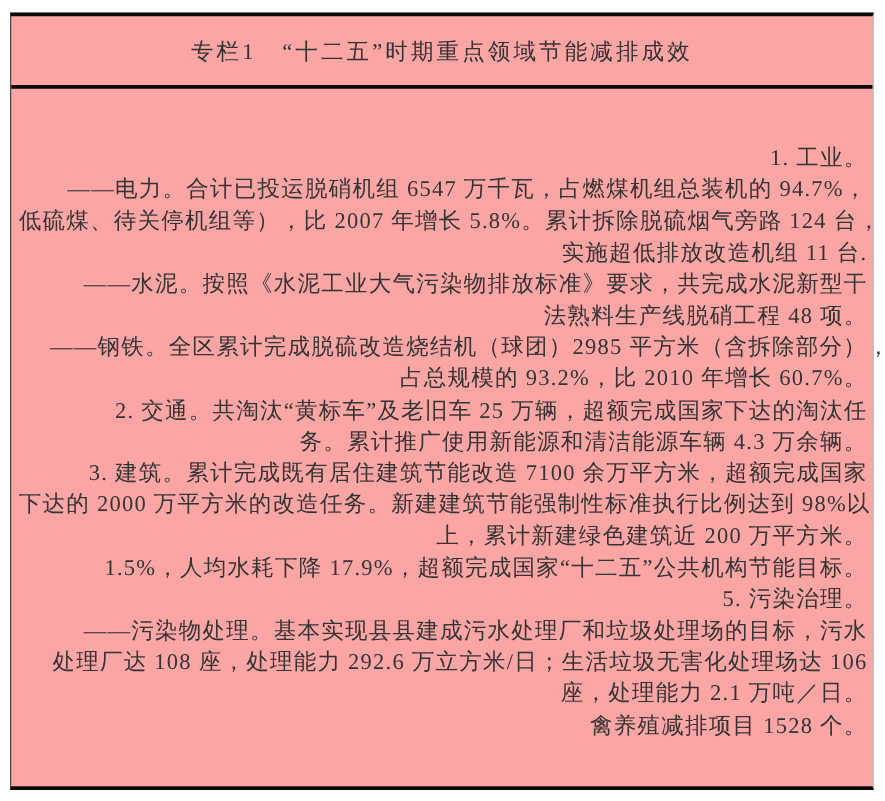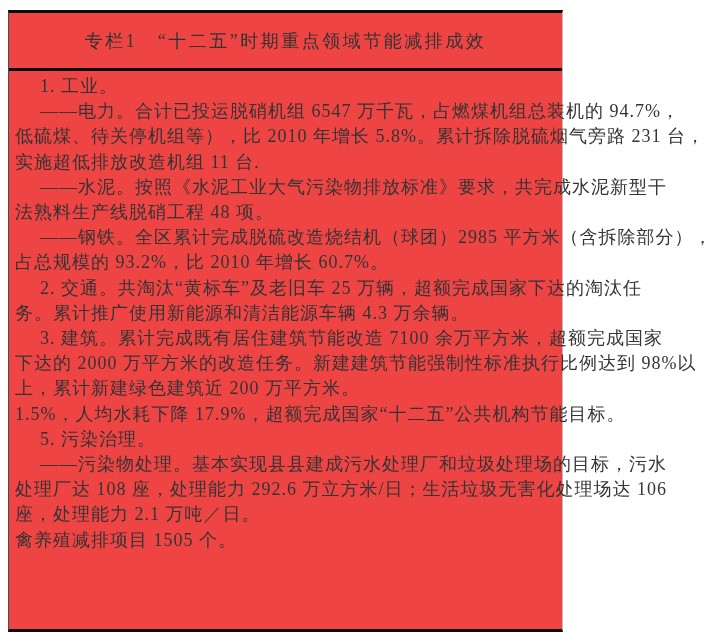--- a/index.html
+++ b/index.html
@@ -7,69 +7,71 @@
     width:708px; height:641px;
     background:#ffffff;
     font-family:"Liberation Serif","DejaVu Serif",serif;
     color:#2e2e2e;
     position:relative;
     overflow:hidden;
   }
   .callout-box {
     position:absolute;
     left:8px; top:10px;
-    width:555px; height:622px;
+    width:691px; height:622px;
     box-sizing:border-box;
-    background:#ef4444;
+    background:#fca5a5;
     border-top:3px solid #0a0a0a;
     border-bottom:3px solid #0a0a0a;
     border-left:1px solid #4a4a4a;
     border-right:1px solid #bcbcbc;
+    text-align:right;
   }
   .box-header {
     height:55px;
     box-sizing:content-box;
     border-bottom:3px solid #0a0a0a;
     display:flex;
     align-items:center;
     justify-content:center;
     font-size:18px;
     letter-spacing:2.5px;
     color:#333;
     white-space:nowrap;
   }
   .box-body {
     padding:3px 4px 0 6px;
     font-size:18px;
     line-height:25.2px;
     letter-spacing:1px;
     color:#343434;
+    margin-top:40px;
   }
   .line { white-space:nowrap; }
   .line.indent { padding-left:25px; }
 </style>
 </head>
 <body>
 
 <div class="callout-box">
   <div class="box-header">专栏1　“十二五”时期重点领域节能减排成效</div>
   <div class="box-body">
       <div class="line indent">1. 工业。</div>
       <div class="line indent">——电力。合计已投运脱硝机组 6547 万千瓦，占燃煤机组总装机的 94.7%，</div>
-      <div class="line">低硫煤、待关停机组等），比 2010 年增长 5.8%。累计拆除脱硫烟气旁路 231 台，</div>
+      <div class="line">低硫煤、待关停机组等），比 2007 年增长 5.8%。累计拆除脱硫烟气旁路 124 台，</div>
       <div class="line">实施超低排放改造机组 11 台.</div>
       <div class="line indent">——水泥。按照《水泥工业大气污染物排放标准》要求，共完成水泥新型干</div>
       <div class="line">法熟料生产线脱硝工程 48 项。</div>
       <div class="line indent">——钢铁。全区累计完成脱硫改造烧结机（球团）2985 平方米（含拆除部分），</div>
       <div class="line">占总规模的 93.2%，比 2010 年增长 60.7%。</div>
       <div class="line indent">2. 交通。共淘汰“黄标车”及老旧车 25 万辆，超额完成国家下达的淘汰任</div>
       <div class="line">务。累计推广使用新能源和清洁能源车辆 4.3 万余辆。</div>
       <div class="line indent">3. 建筑。累计完成既有居住建筑节能改造 7100 余万平方米，超额完成国家</div>
       <div class="line">下达的 2000 万平方米的改造任务。新建建筑节能强制性标准执行比例达到 98%以</div>
       <div class="line">上，累计新建绿色建筑近 200 万平方米。</div>
       <div class="line">1.5%，人均水耗下降 17.9%，超额完成国家“十二五”公共机构节能目标。</div>
       <div class="line indent">5. 污染治理。</div>
       <div class="line indent">——污染物处理。基本实现县县建成污水处理厂和垃圾处理场的目标，污水</div>
       <div class="line">处理厂达 108 座，处理能力 292.6 万立方米/日；生活垃圾无害化处理场达 106</div>
       <div class="line">座，处理能力 2.1 万吨／日。</div>
-      <div class="line">禽养殖减排项目 1505 个。</div>
+      <div class="line">禽养殖减排项目 1528 个。</div>
     </div>
 </div>
 
 </body></html>

